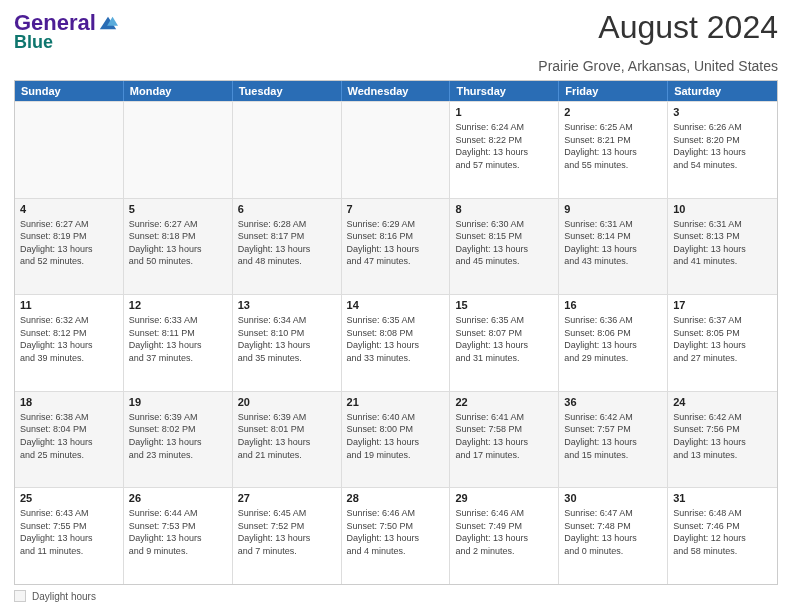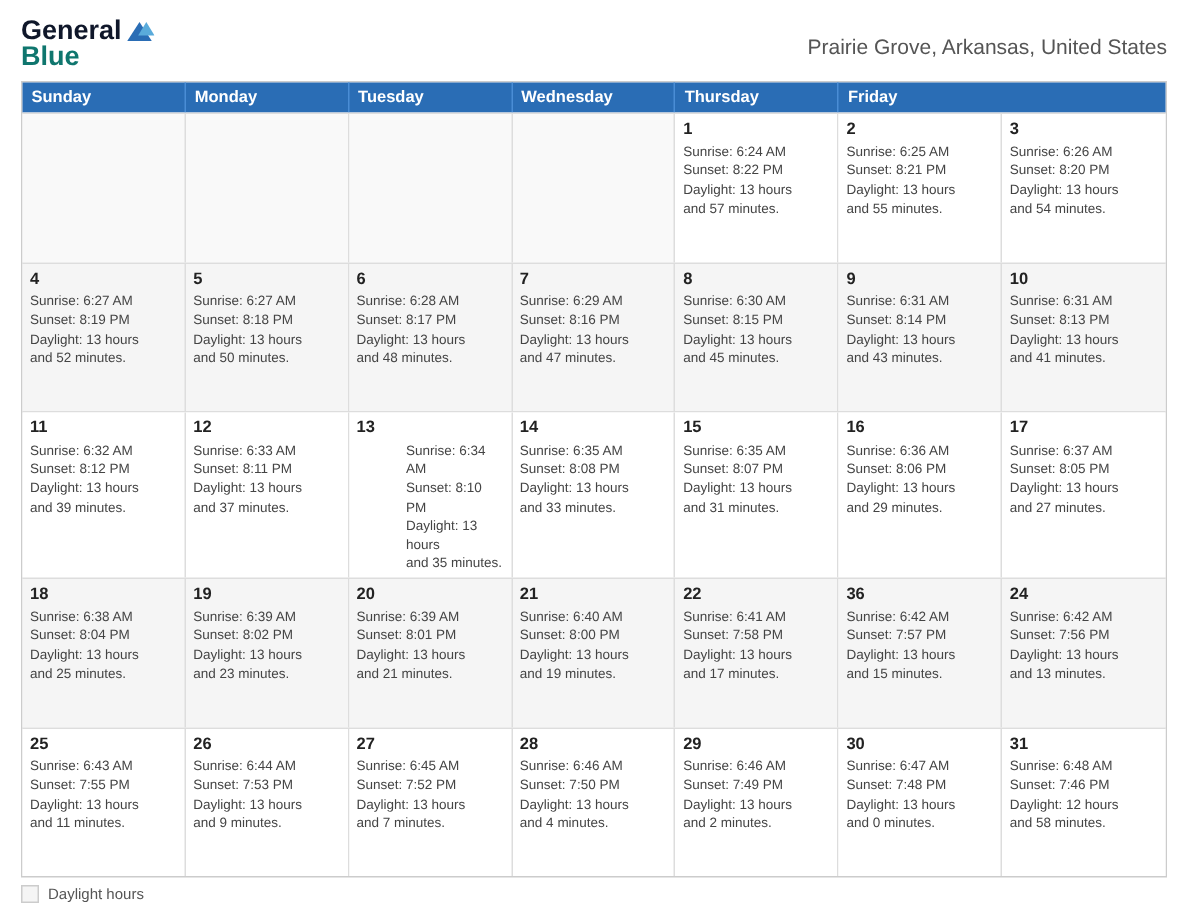--- a/index.html
+++ b/index.html
@@ -27,23 +27,23 @@
       display: flex;
       flex-direction: column;
       align-items: flex-start;
     }
     .logo-text {
       display: flex;
       align-items: center;
       gap: 0px;
     }
     .logo-general {
-      font-size: 18px;
+      font-size: 22px;
       font-weight: bold;
-      color: #0f172a;
+      color: #4c1d95;
     }
     .logo-blue {
       font-size: 18px;
       font-weight: bold;
       color: #0f766e;
     }
     .logo-icon {
       width: 20px;
       height: 20px;
       margin-left: 2px;
@@ -150,32 +150,34 @@
       <div class="logo-text">
         <span class="logo-general">General</span>
         <svg class="logo-icon" viewBox="0 0 22 18">
           <polygon points="11,2 20,16 2,16" fill="#2a6db5"></polygon>
           <polygon points="16,2 22,12 10,12" fill="#5aabdb"></polygon>
         </svg>
       </div>
       <span class="logo-blue" style="margin-top:-4px;">Blue</span>
     </div>
     <div class="title-area">
+      <div class="main-title">August 2024</div>
       <div class="subtitle">Prairie Grove, Arkansas, United States</div>
     </div>
   </div>
 
   <div class="calendar">
     <div class="cal-header">
     <div class="cal-header-cell">Sunday</div>
         <div class="cal-header-cell">Monday</div>
         <div class="cal-header-cell">Tuesday</div>
         <div class="cal-header-cell">Wednesday</div>
         <div class="cal-header-cell">Thursday</div>
         <div class="cal-header-cell">Friday</div>
+        <div class="cal-header-cell">Saturday</div>
       </div>
     <div class="cal-body">
     <div class="cal-row">
           <div class="cal-cell empty"></div>
           <div class="cal-cell empty"></div>
           <div class="cal-cell empty"></div>
           <div class="cal-cell empty"></div>
           <div class="cal-cell">
             <span class="day-number">1</span>
             <div class="day-info" style="white-space: pre-line;">Sunrise: 6:24 AM
@@ -259,21 +261,21 @@
           </div>
           <div class="cal-cell">
             <span class="day-number">12</span>
             <div class="day-info" style="white-space: pre-line;">Sunrise: 6:33 AM
 Sunset: 8:11 PM
 Daylight: 13 hours
 and 37 minutes.</div>
           </div>
           <div class="cal-cell">
             <span class="day-number">13</span>
-            <div class="day-info" style="white-space: pre-line; margin-left: 33px;">Sunrise: 6:34 AM
+            <div class="day-info" style="white-space: pre-line;">Sunrise: 6:34 AM
 Sunset: 8:10 PM
 Daylight: 13 hours
 and 35 minutes.</div>
           </div>
           <div class="cal-cell">
             <span class="day-number">14</span>
             <div class="day-info" style="white-space: pre-line;">Sunrise: 6:35 AM
 Sunset: 8:08 PM
 Daylight: 13 hours
 and 33 minutes.</div>

